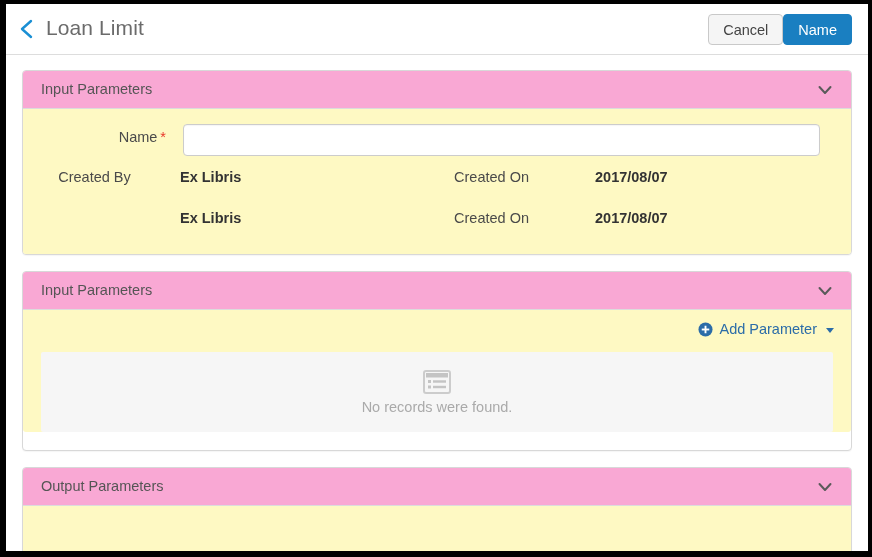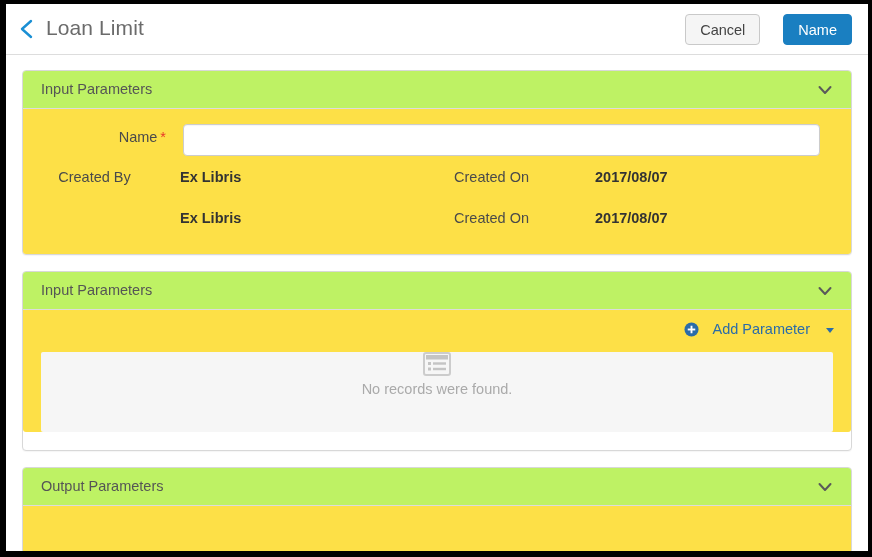--- a/index.html
+++ b/index.html
@@ -59,21 +59,21 @@
     color: #6b6b6b;
     font-weight: normal;
     letter-spacing: 0.1px;
     white-space: nowrap;
   }
   .hdr-btns {
     position: absolute;
     right: 16px;
     top: 10px;
     display: flex;
-    gap: 23px;
+    gap: 0;
   }
   .btn {
     font-family: "Liberation Sans", sans-serif;
     font-size: 14.5px;
     height: 31px;
     border-radius: 4px;
     box-sizing: border-box;
     cursor: pointer;
     display: inline-flex;
     align-items: center;
@@ -101,21 +101,21 @@
     box-sizing: border-box;
     box-shadow: 0 1px 1px rgba(0,0,0,0.04);
   }
   #panel-1 { margin-top: 15px; }
   #panel-2 { margin-top: 16px; }
   #panel-3 { margin-top: 16px; }
 
   .panel-head {
     position: relative;
     height: 38px;
-    background: #bef264;
+    background: #f9a8d4;
     border-bottom: 1px solid #dcdcdc;
     border-radius: 3px 3px 0 0;
     box-sizing: border-box;
     cursor: pointer;
   }
   .panel-head-title {
     position: absolute;
     left: 18px;
     top: 10px;
     font-size: 14.5px;
@@ -127,21 +127,21 @@
     right: 17px;
     top: 11px;
     width: 18px;
     height: 16px;
     cursor: pointer;
   }
   .panel-chevron svg { display: block; }
 
   .panel-body {
     padding: 0;
-    background: #fde047;
+    background: #fef9c3;
     border-radius: 0 0 3px 3px;
   }
 
   
   .form-row {
     position: relative;
     height: 41px;
   }
   .lbl {
     position: absolute;
@@ -200,21 +200,21 @@
   .toolbar-row {
     position: relative;
     height: 42px;
   }
   .add-param {
     position: absolute;
     right: 17px;
     top: 11px;
     display: inline-flex;
     align-items: center;
-    gap: 13px;
+    gap: 6px;
     color: #2b6ca8;
     font-size: 14.5px;
     cursor: pointer;
     white-space: nowrap;
   }
   .plus-icon { display: inline-flex; width: 15px; height: 15px; }
   .plus-icon svg { display: block; }
   .caret-down {
     display: inline-block;
     width: 0; height: 0;
@@ -226,21 +226,21 @@
   }
 
   
   .empty-wrap {
     margin: 0 18px 18px 18px;
     background: #f6f6f6;
     height: 80px;
     display: flex;
     flex-direction: column;
     align-items: center;
-    justify-content: flex-start;
+    justify-content: center;
     border-radius: 2px;
   }
   .empty-icon { width: 28px; height: 24px; margin-bottom: 5px; }
   .empty-icon svg { display: block; }
   .empty-text {
     font-size: 14.5px;
     color: #aaaaaa;
   }
 
   

